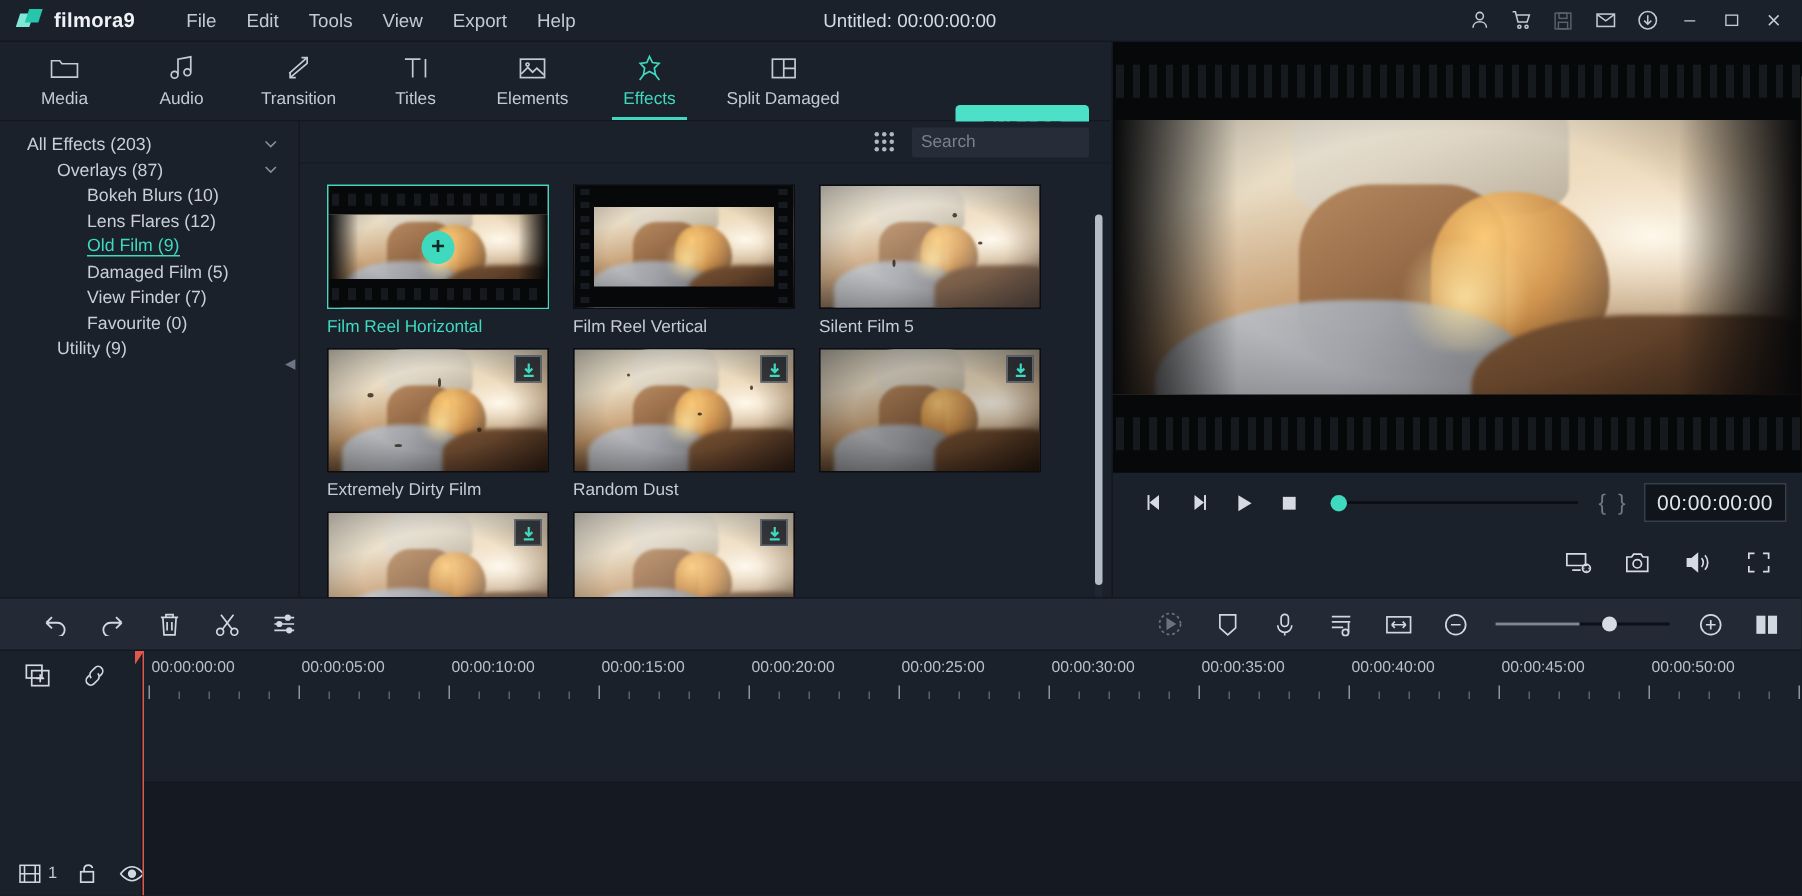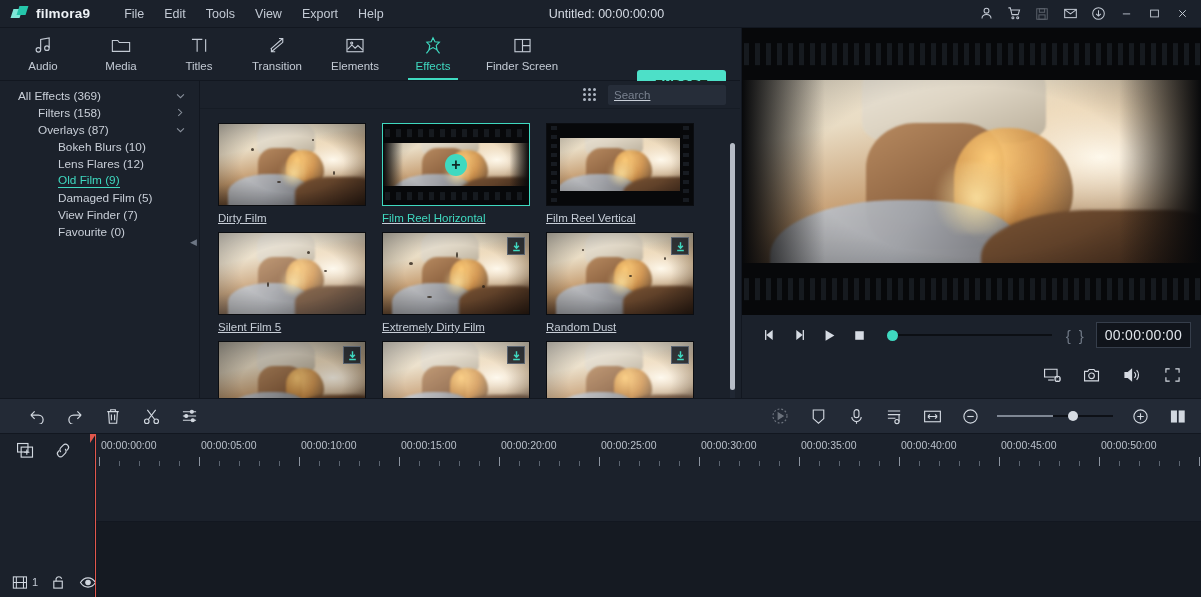--- a/index.html
+++ b/index.html
@@ -100,21 +100,20 @@
   .sidebar-collapse {
     position: absolute; right: 1px; top: 150px; width: 9px; height: 22px;
     display: flex; align-items: center; justify-content: center;
     color: #6d7684; font-size: 9px; cursor: pointer;
   }
 
   
   .effects-panel {
     position: absolute; left: 200px; top: 81px; width: 540px; height: 317px;
     background: #1b212b;
-    text-decoration: underline;
   }
   .effects-head {
     height: 28px; display: flex; align-items: center; justify-content: flex-end;
     padding-right: 14px; gap: 12px; border-bottom: 1px solid #161c25;
   }
   .grid-icon { display: grid; grid-template-columns: repeat(3, 3px); gap: 2px; cursor: pointer; }
   .grid-icon span { width: 3px; height: 3px; background: #aeb6c2; border-radius: 50%; }
   .search-box {
     width: 118px; height: 20px; background: #262d39; border-radius: 2px;
     display: flex; align-items: center; padding: 0 6px; gap: 4px;
@@ -418,52 +417,52 @@
         <svg width="13" height="13" viewBox="0 0 16 16" stroke="#c3cad4" stroke-width="1.2">
             <path d="M4 4l8 8M12 4l-8 8"></path>
           </svg>
       </div>
     </div>
   </div>
 
   <div class="toolbar">
     <div class="tab">
       <span class="ticonbox">
+        <svg width="20" height="17" viewBox="0 0 22 18" fill="none" stroke="currentColor" stroke-width="1.2">
+            <path d="M1.5 15.5v-12h6l1.6 2.2h11.4v9.8z"></path>
+          </svg>
+      </span>
+      <span class="tlabel">Media</span>
+    </div>
+    <div class="tab">
+      <span class="ticonbox">
         <svg width="19" height="18" viewBox="0 0 20 19" fill="none" stroke="currentColor" stroke-width="1.2">
             <path d="M7 14.2V3.6l9-1.6v10.4"></path>
             <circle cx="4.6" cy="14.6" r="2.4"></circle>
             <circle cx="13.6" cy="12.8" r="2.4"></circle>
           </svg>
       </span>
       <span class="tlabel">Audio</span>
-    </div>
-    <div class="tab">
-      <span class="ticonbox">
-        <svg width="20" height="17" viewBox="0 0 22 18" fill="none" stroke="currentColor" stroke-width="1.2">
-            <path d="M1.5 15.5v-12h6l1.6 2.2h11.4v9.8z"></path>
-          </svg>
-      </span>
-      <span class="tlabel">Media</span>
-    </div>
-    <div class="tab">
-      <span class="ticonbox">
-        <svg width="19" height="17" viewBox="0 0 20 18" fill="none" stroke="currentColor" stroke-width="1.2">
-            <path d="M2 2.5h11M7.5 2.5v13M16.5 2.5v13"></path>
-          </svg>
-      </span>
-      <span class="tlabel">Titles</span>
     </div>
     <div class="tab">
       <span class="ticonbox">
         <svg width="20" height="18" viewBox="0 0 21 19" fill="none" stroke="currentColor" stroke-width="1.2">
             <path d="M4 13.6L16.5 2.6M12.6 2.6h4v4"></path>
             <path d="M16.8 6.4L4.6 16.6M8.6 16.6h-4v-4"></path>
           </svg>
       </span>
       <span class="tlabel">Transition</span>
+    </div>
+    <div class="tab">
+      <span class="ticonbox">
+        <svg width="19" height="17" viewBox="0 0 20 18" fill="none" stroke="currentColor" stroke-width="1.2">
+            <path d="M2 2.5h11M7.5 2.5v13M16.5 2.5v13"></path>
+          </svg>
+      </span>
+      <span class="tlabel">Titles</span>
     </div>
     <div class="tab">
       <span class="ticonbox">
         <svg width="20" height="17" viewBox="0 0 21 18" fill="none" stroke="currentColor" stroke-width="1.2">
             <rect x="2" y="2.6" width="17" height="13"></rect>
             <path d="M2.6 13l4.6-4.6 3.4 3.4 3-2.8 5 4.6"></path>
             <circle cx="7" cy="6.4" r="1.1"></circle>
           </svg>
       </span>
       <span class="tlabel">Elements</span>
@@ -477,39 +476,31 @@
       </span>
       <span class="tlabel">Effects</span>
     </div>
     <div class="tab wide">
       <span class="ticonbox">
         <svg width="19" height="17" viewBox="0 0 20 18" fill="none" stroke="currentColor" stroke-width="1.2">
             <rect x="2" y="2.6" width="16" height="13"></rect>
             <path d="M10 2.6v13M10 9.1h8"></path>
           </svg>
       </span>
-      <span class="tlabel">Finder Screen</span>
+      <span class="tlabel">Split Damaged</span>
     </div>
     <button class="export-btn">EXPORT</button>
   </div>
 
   <div class="sidebar">
     <div class="tree-row lv0">
-      <span class="tl">All Effects (369)</span>
+      <span class="tl">All Effects (203)</span>
       <span class="chev">
           <svg width="9" height="6" viewBox="0 0 10 7" fill="none" stroke="#aeb6c2" stroke-width="1.2">
             <path d="M1 1.5L5 5.5 9 1.5"></path>
-          </svg>
-        </span>
-    </div>
-    <div class="tree-row lv1">
-      <span class="tl">Filters (158)</span>
-      <span class="chev">
-          <svg width="6" height="9" viewBox="0 0 7 10" fill="none" stroke="#aeb6c2" stroke-width="1.2">
-            <path d="M1.5 1L5.5 5 1.5 9"></path>
           </svg>
         </span>
     </div>
     <div class="tree-row lv1">
       <span class="tl">Overlays (87)</span>
       <span class="chev">
           <svg width="9" height="6" viewBox="0 0 10 7" fill="none" stroke="#aeb6c2" stroke-width="1.2">
             <path d="M1 1.5L5 5.5 9 1.5"></path>
           </svg>
         </span>
@@ -524,20 +515,23 @@
         <span class="tl">Old Film (9)</span>
       </div>
     <div class="tree-row lv2">
         <span class="tl">Damaged Film (5)</span>
       </div>
     <div class="tree-row lv2">
         <span class="tl">View Finder (7)</span>
       </div>
     <div class="tree-row lv2">
         <span class="tl">Favourite (0)</span>
+      </div>
+    <div class="tree-row lv1">
+        <span class="tl">Utility (9)</span>
       </div>
     <div class="sidebar-collapse">◀</div>
   </div>
 
   <div class="effects-panel">
     <div class="effects-head">
       <div class="grid-icon">
         <span></span>
           <span></span>
           <span></span>
@@ -555,41 +549,20 @@
               <circle cx="6" cy="6" r="4.2"></circle>
               <path d="M9.2 9.2l3.4 3.4"></path>
             </svg>
         </span>
       </div>
     </div>
 
     <div class="grid-wrap">
       <div class="grid">
 
-        <div class="cell">
-          <div class="thumb">
-            <div class="sunset">
-                <div class="sky"></div>
-                <div class="hat"></div>
-                <div class="neck"></div>
-                <div class="hair"></div>
-                <div class="shoulder"></div>
-                <div class="ground"></div>
-                <div class="glow"></div>
-                <div class="vig"></div>
-              </div>
-            <div class="ov-dust">
-              <s style="left:22%;top:30%;width:3px;height:3px"></s>
-                <s style="left:64%;top:18%;width:2px;height:2px"></s>
-              <s style="left:40%;top:70%;width:4px;height:2px"></s>
-                <s style="left:78%;top:58%;width:2px;height:4px"></s>
-            </div>
-          </div>
-          <div class="cell-label">Dirty Film</div>
-        </div>
 
         <div class="cell hovered">
           <div class="thumb">
             <div class="sunset">
                 <div class="sky"></div>
                 <div class="hat"></div>
                 <div class="neck"></div>
                 <div class="hair"></div>
                 <div class="shoulder"></div>
                 <div class="ground"></div>

